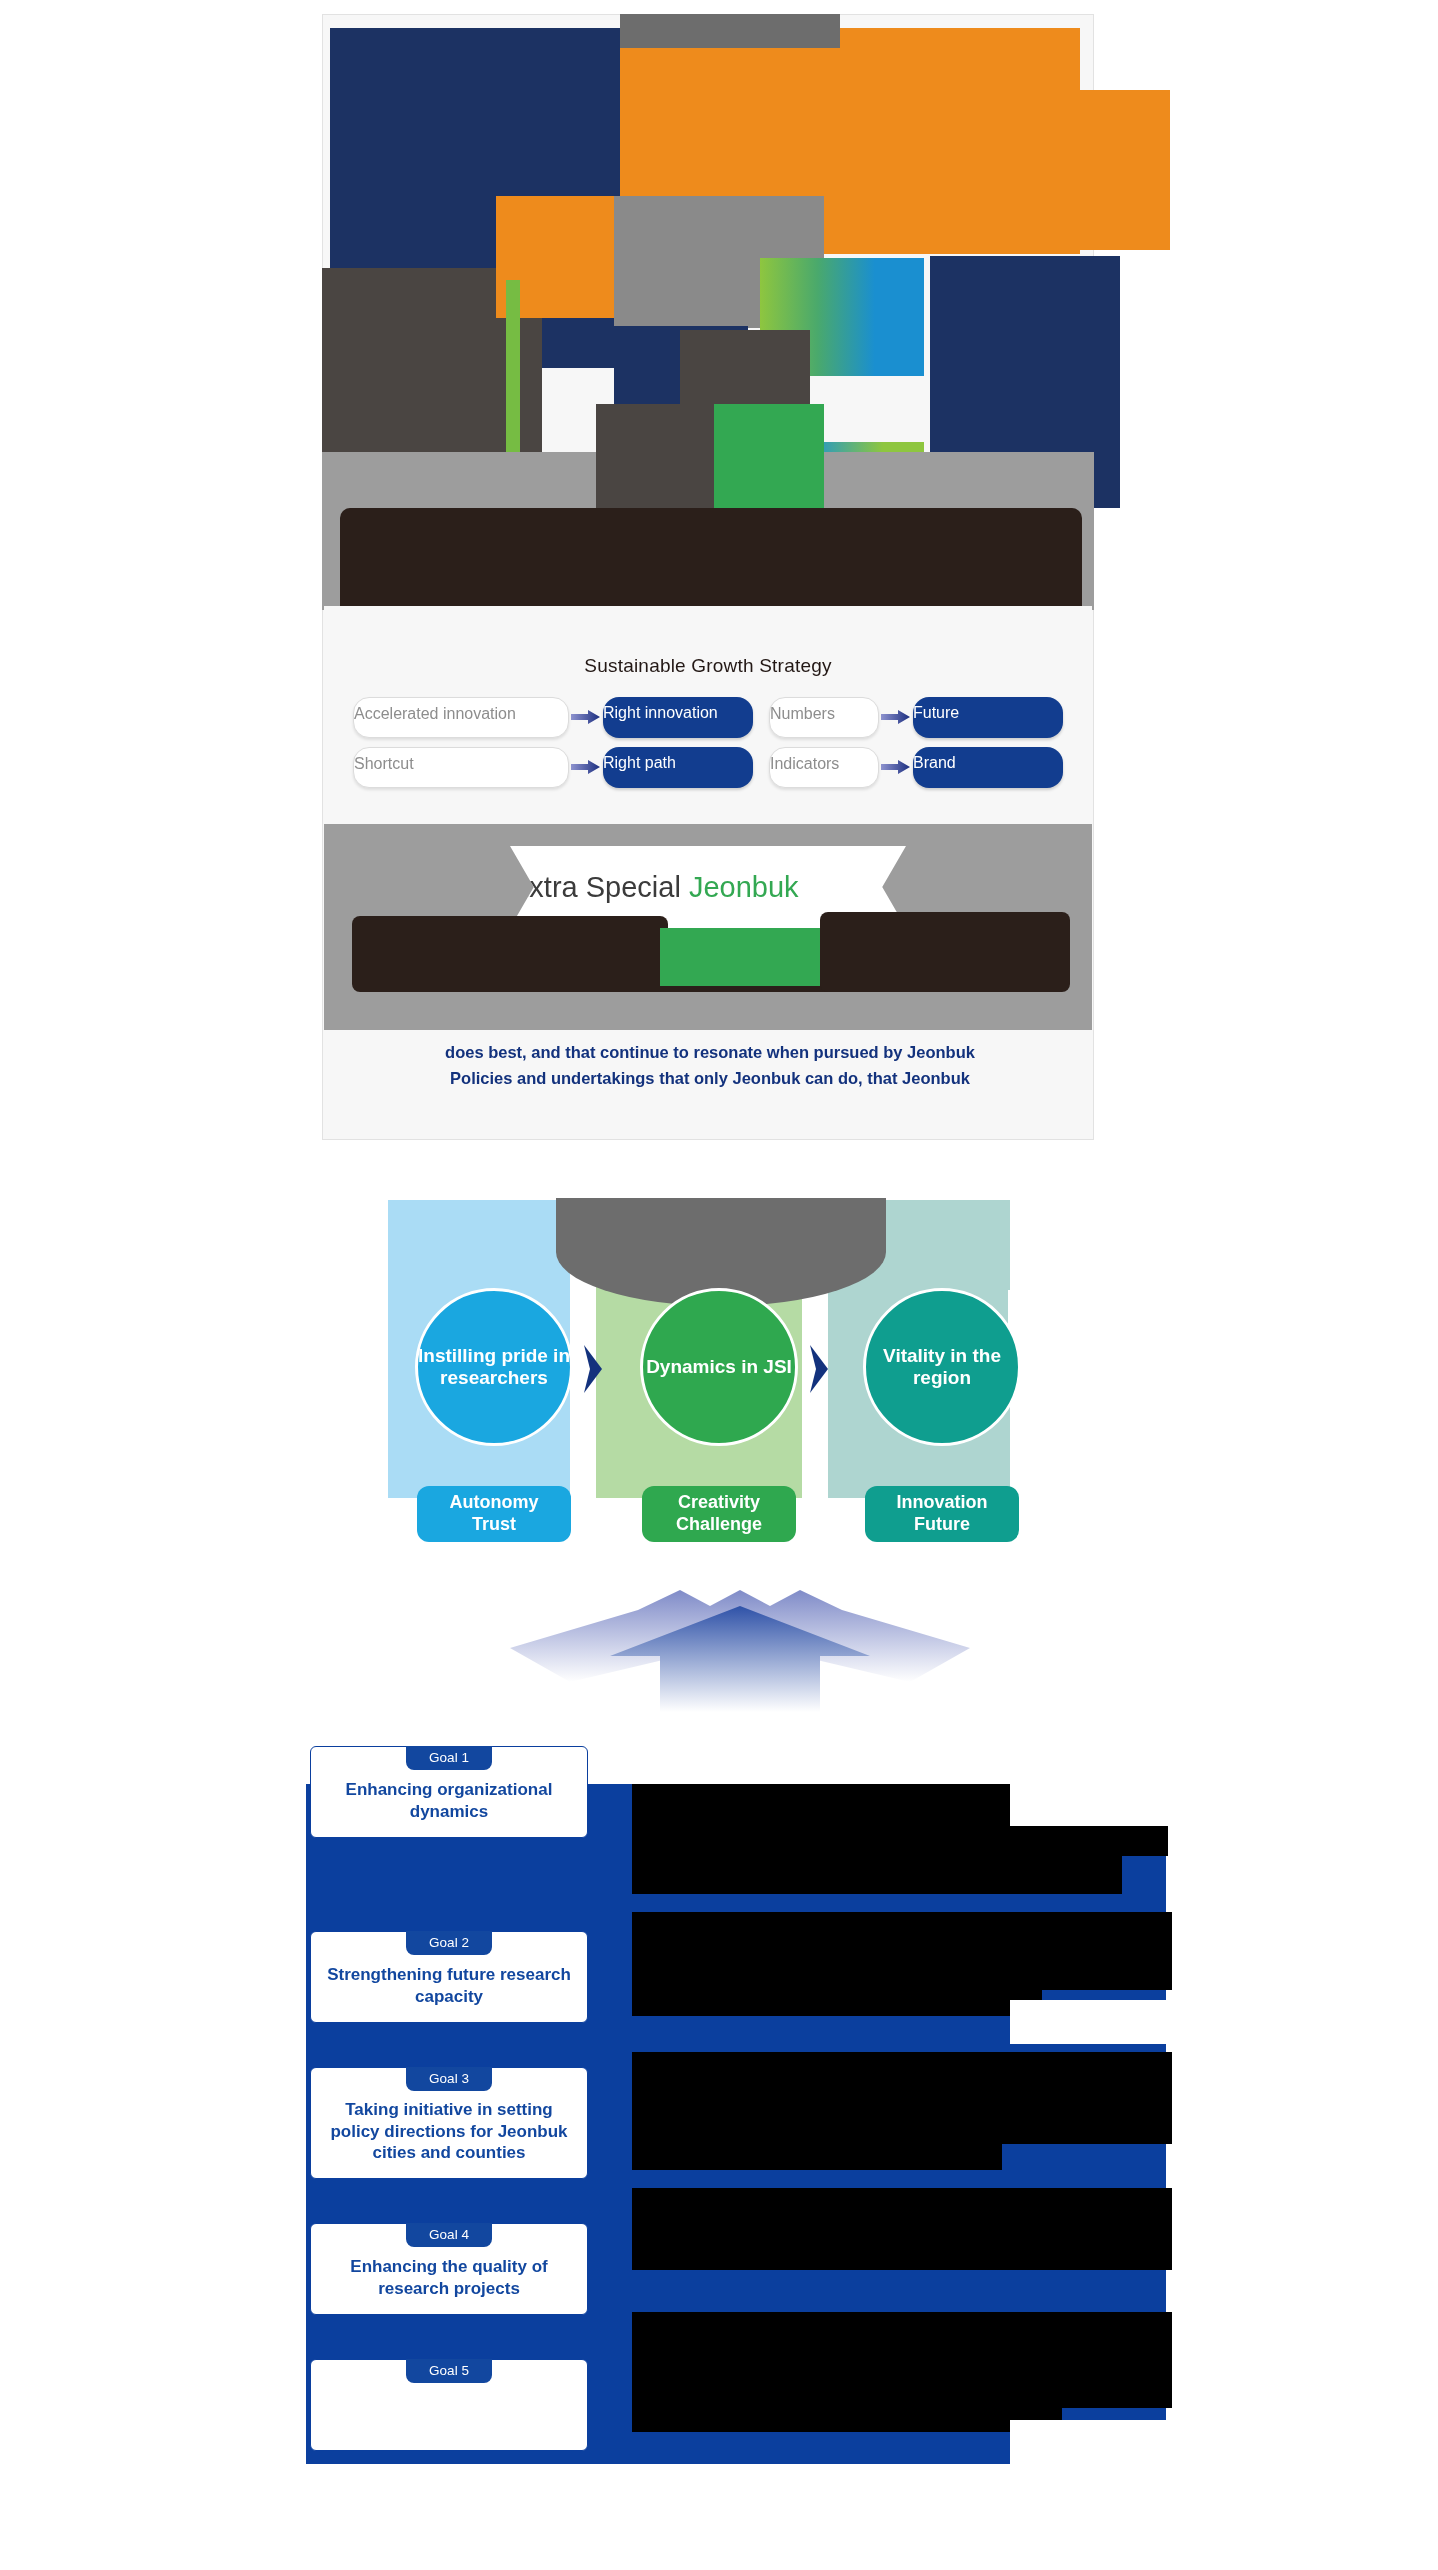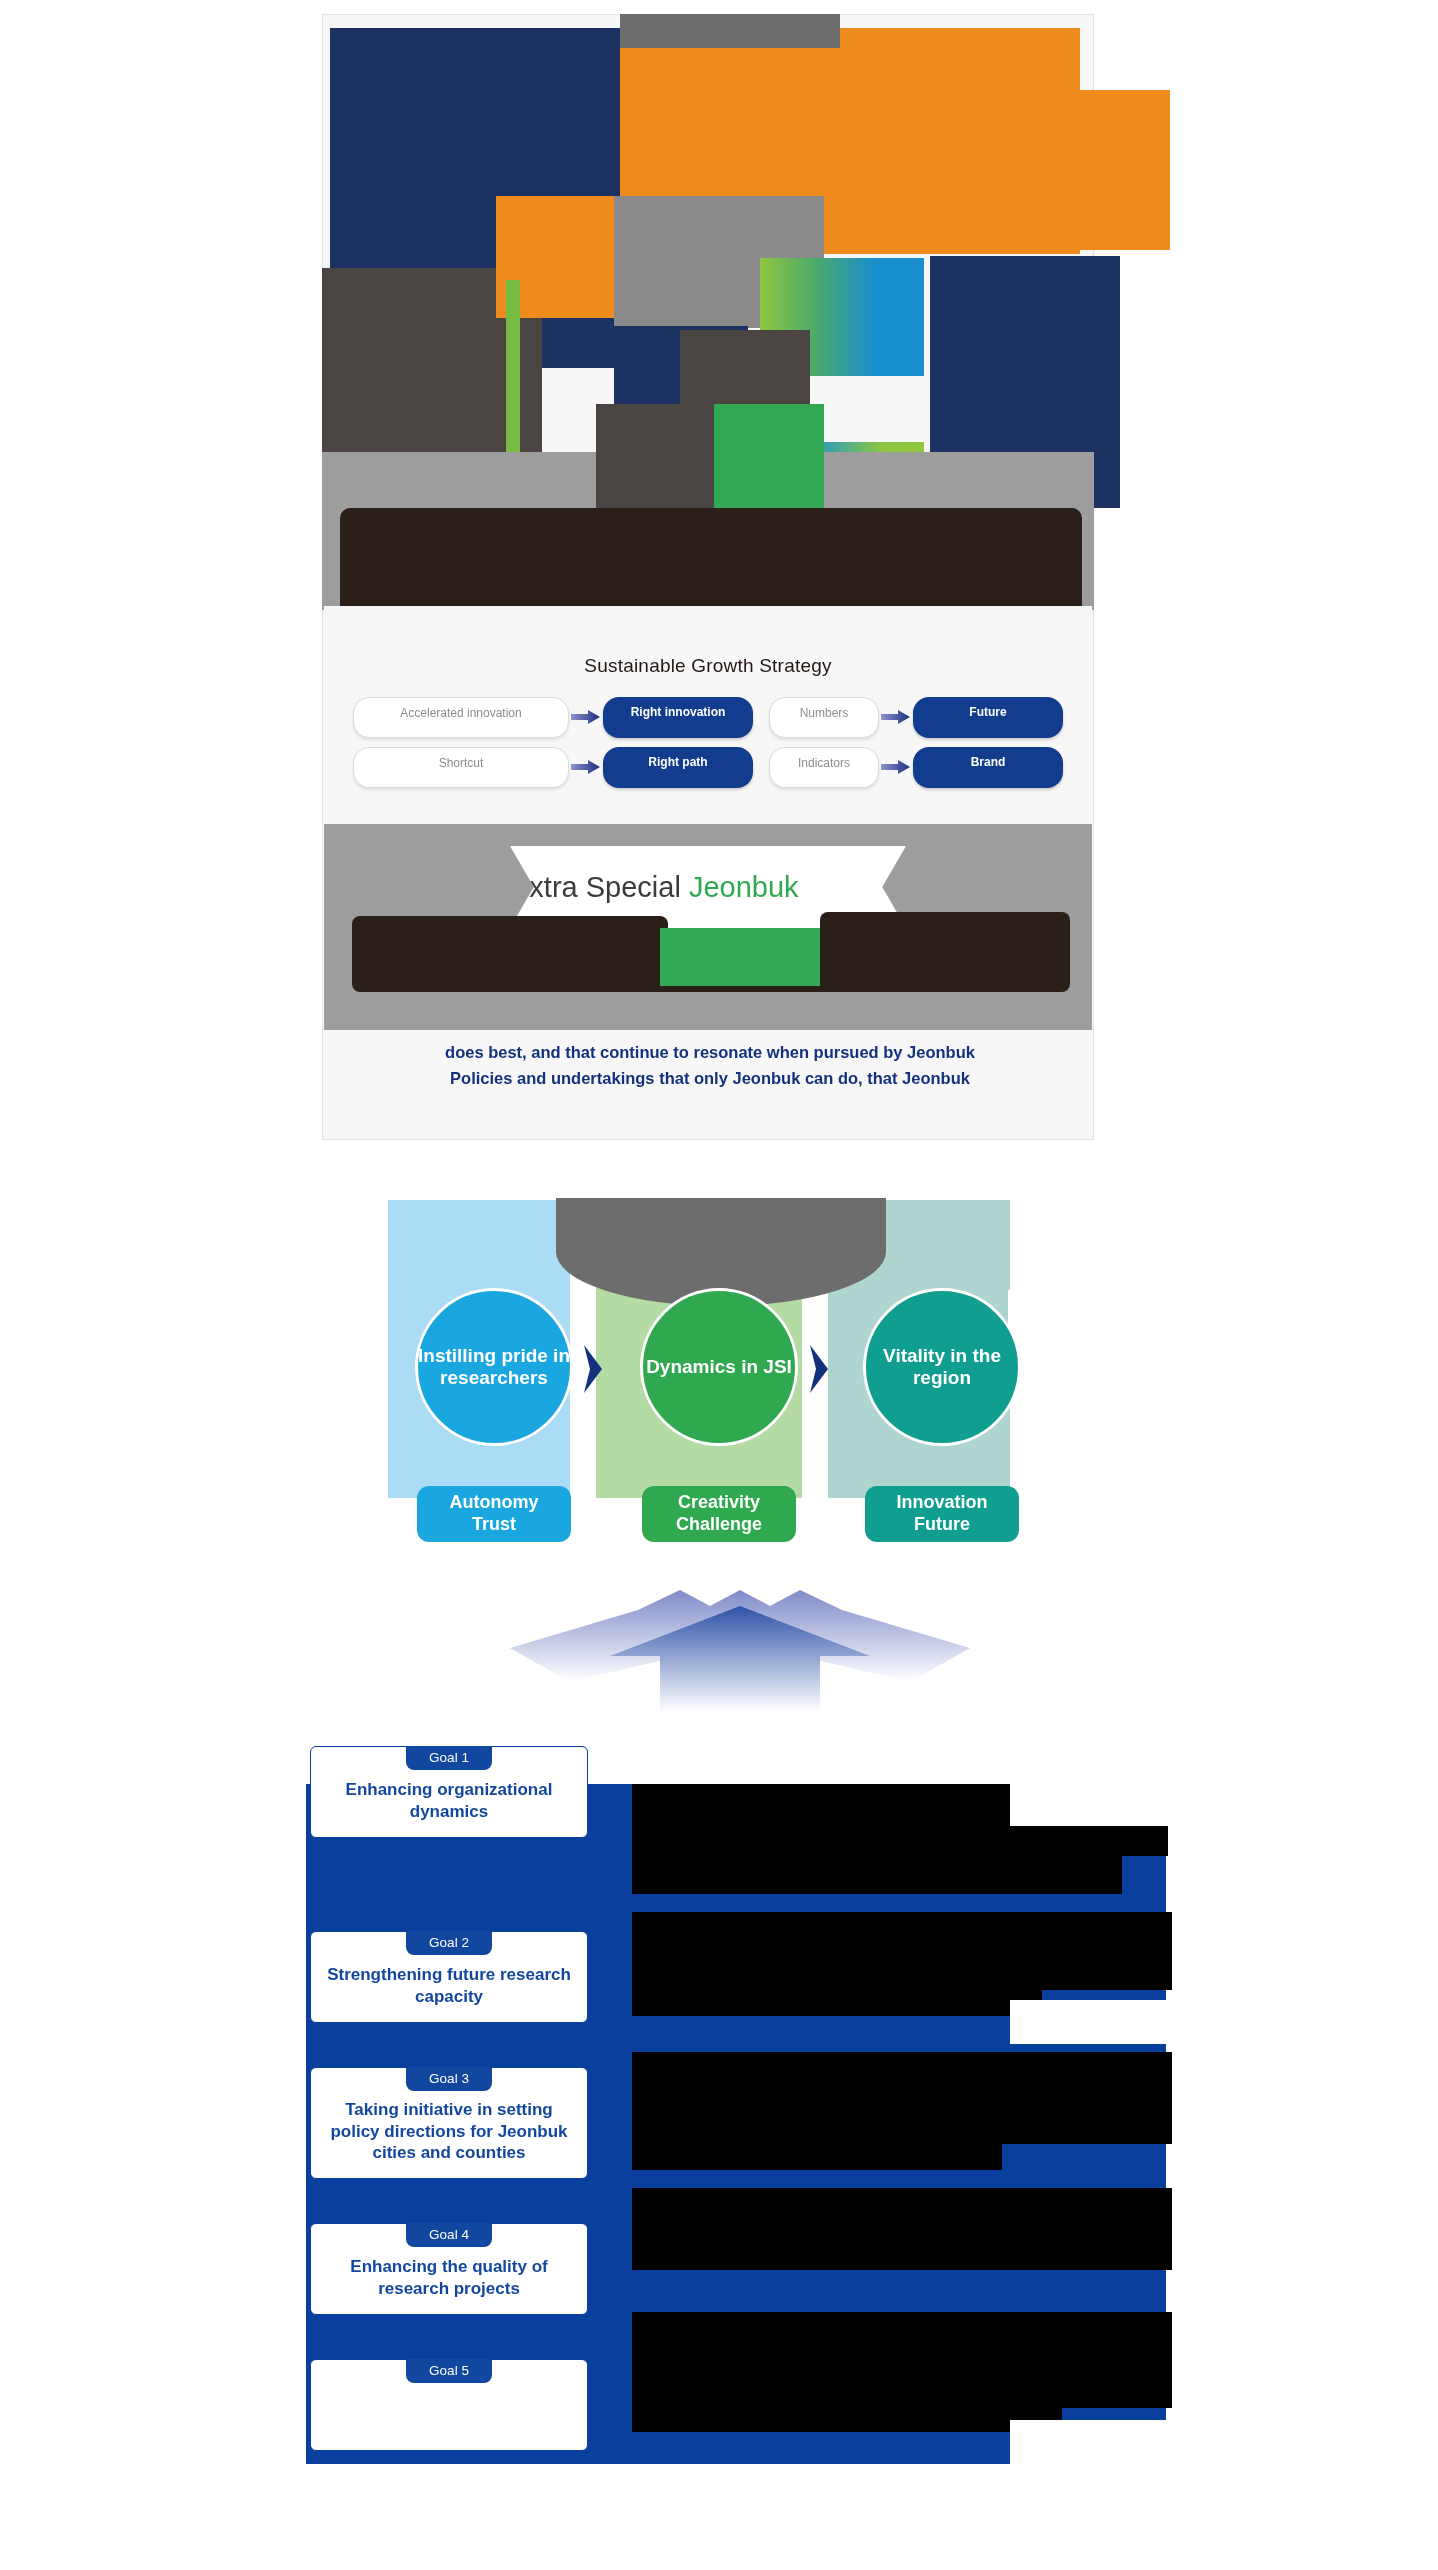--- a/index.html
+++ b/index.html
@@ -44,30 +44,30 @@
     left:324px;top:606px;width:768px;height:218px;background:#f7f7f7;
   }
   #strategy-title{
     left:324px;top:655px;width:768px;text-align:center;
     font-size:19px;color:#231815;letter-spacing:.2px;
   }
   .flow-row{left:324px;width:768px;height:34px;display:flex;align-items:center;justify-content:center;gap:0px;}
   #flow-row-1{top:700px;}
   #flow-row-2{top:750px;}
   .chip{
-    height:41px;line-height:31px;text-align:center;font-size:12px;box-sizing:border-box;
+    height:41px;line-height:31px;text-align:left;font-size:16px;box-sizing:border-box;
     border-radius:16px;
   }
   .chip.light{
     width:216px;background:#ffffff;color:#8d8d8d;border:1px solid #dcdcdc;
     box-shadow:0 2px 3px rgba(0,0,0,.10);
   }
   .chip.light.narrow{width:110px;}
   .chip.solid{
-    width:150px;background:#123d8f;color:#ffffff;font-weight:bold;
+    width:150px;background:#123d8f;color:#ffffff;font-weight:normal;
     box-shadow:0 2px 3px rgba(0,0,0,.18);
   }
   .chip.solid.wide{width:150px;}
   .arrow{
     width:34px;height:31px;display:flex;align-items:center;justify-content:center;
   }
   .arrow svg{display:block;}
   .spacer-sm{width:16px;}
 
   

